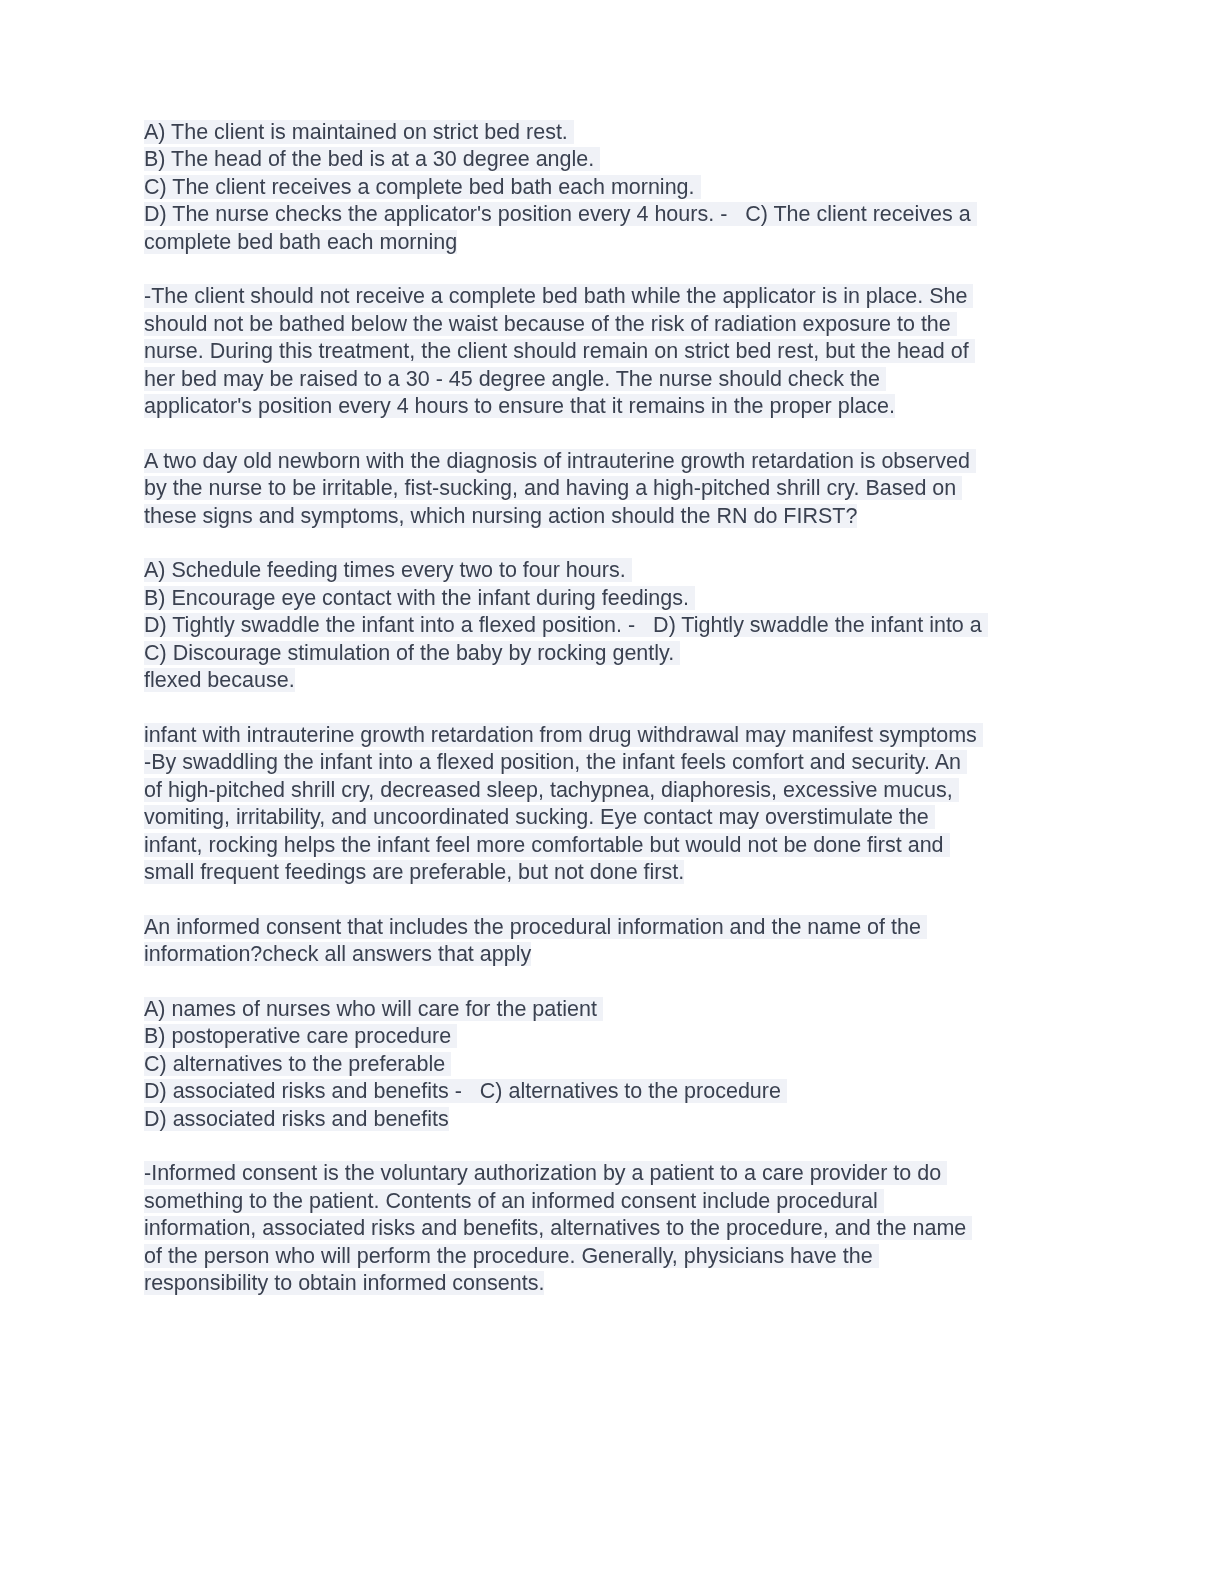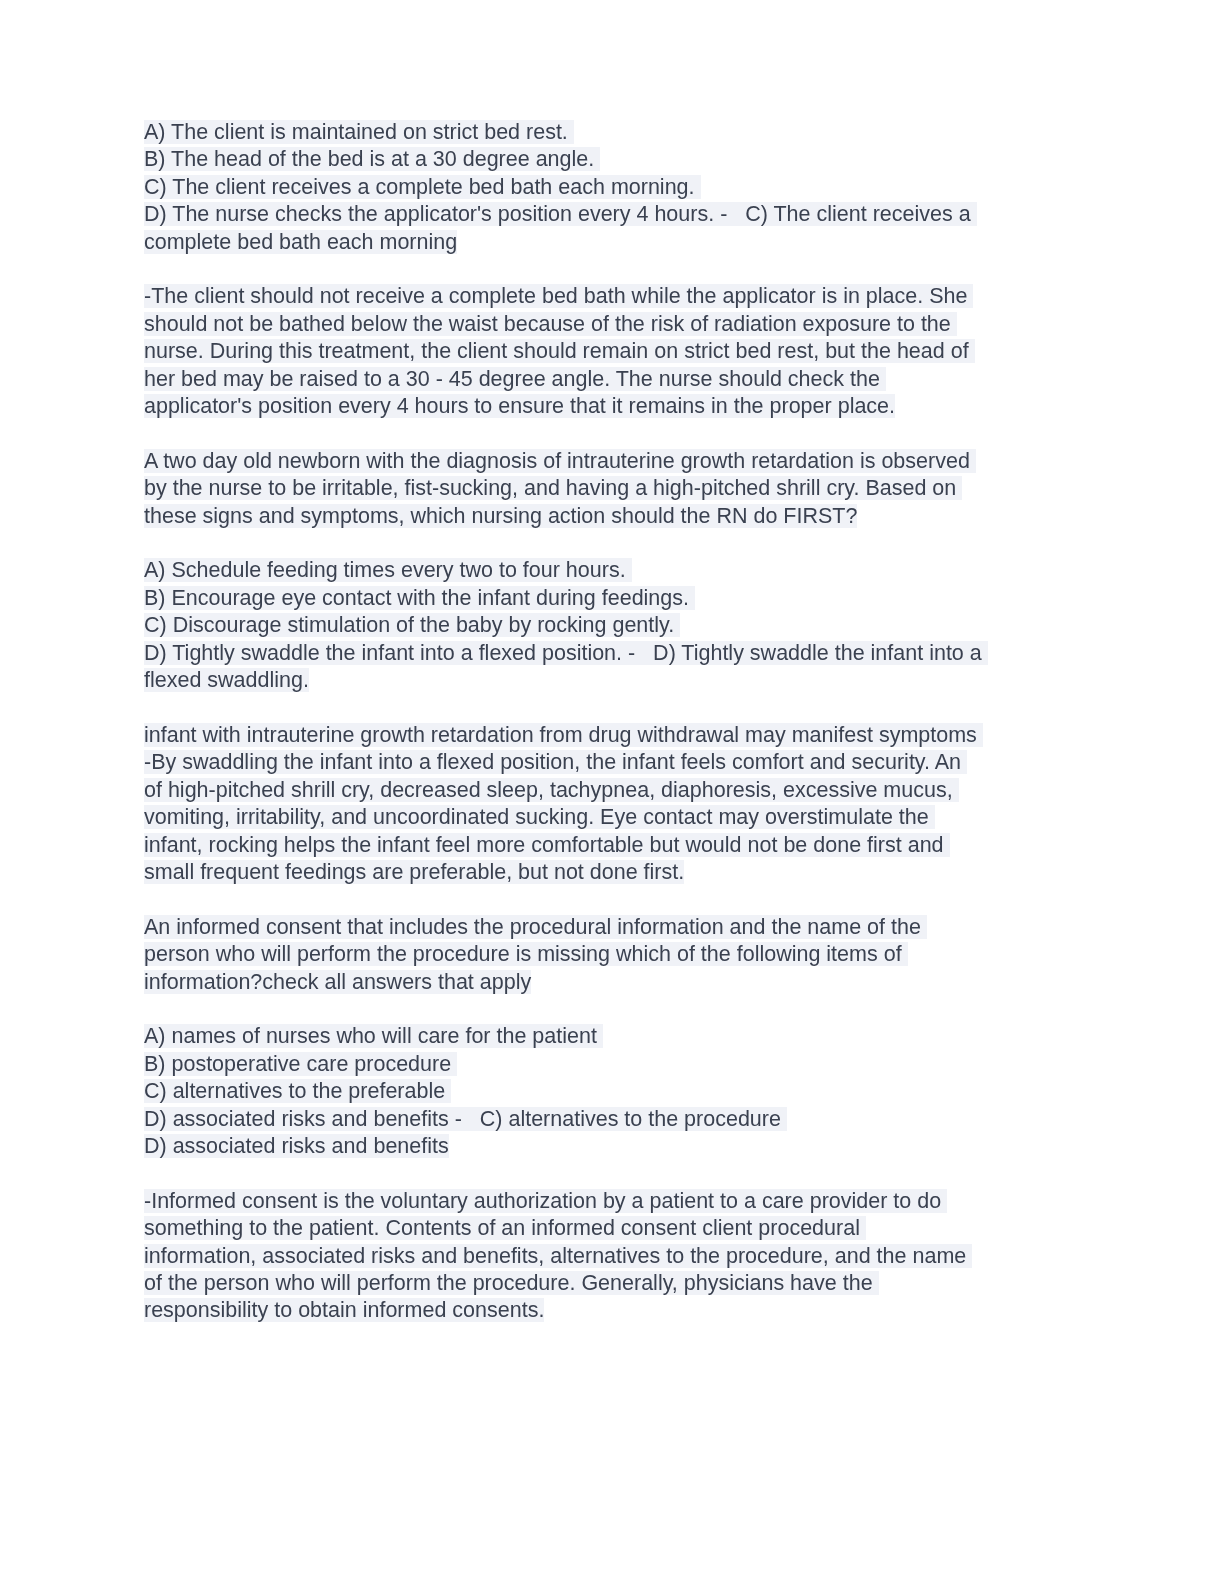--- a/index.html
+++ b/index.html
@@ -62,49 +62,48 @@
 
   <div class="para">
     <div class="line"><span>A two day old newborn with the diagnosis of intrauterine growth retardation is observed </span></div>
     <div class="line"><span>by the nurse to be irritable, fist-sucking, and having a high-pitched shrill cry. Based on </span></div>
     <div class="line"><span>these signs and symptoms, which nursing action should the RN do FIRST?</span></div>
   </div>
 
   <div class="para">
     <div class="line"><span>A) Schedule feeding times every two to four hours. </span></div>
     <div class="line"><span>B) Encourage eye contact with the infant during feedings. </span></div>
+    <div class="line"><span>D) Tightly swaddle the infant into a flexed position. -   D) Tightly swaddle the infant into a </span></div>
     <div class="line"><span>C) Discourage stimulation of the baby by rocking gently. </span></div>
-    <div class="line"><span>D) Tightly swaddle the infant into a flexed position. -   D) Tightly swaddle the infant into a </span></div>
-    <div class="line"><span>flexed swaddling.</span></div>
+    <div class="line"><span>flexed because.</span></div>
   </div>
 
   <div class="para">
     <div class="line"><span>infant with intrauterine growth retardation from drug withdrawal may manifest symptoms </span></div>
     <div class="line"><span>-By swaddling the infant into a flexed position, the infant feels comfort and security. An </span></div>
     <div class="line"><span>of high-pitched shrill cry, decreased sleep, tachypnea, diaphoresis, excessive mucus, </span></div>
     <div class="line"><span>vomiting, irritability, and uncoordinated sucking. Eye contact may overstimulate the </span></div>
     <div class="line"><span>infant, rocking helps the infant feel more comfortable but would not be done first and </span></div>
     <div class="line"><span>small frequent feedings are preferable, but not done first.</span></div>
   </div>
 
   <div class="para">
     <div class="line"><span>An informed consent that includes the procedural information and the name of the </span></div>
-    <div class="line"><span>person who will perform the procedure is missing which of the following items of </span></div>
     <div class="line"><span>information?check all answers that apply</span></div>
   </div>
 
   <div class="para">
     <div class="line"><span>A) names of nurses who will care for the patient </span></div>
     <div class="line"><span>B) postoperative care procedure </span></div>
     <div class="line"><span>C) alternatives to the preferable </span></div>
     <div class="line"><span>D) associated risks and benefits -   C) alternatives to the procedure </span></div>
     <div class="line"><span>D) associated risks and benefits</span></div>
   </div>
 
   <div class="para">
     <div class="line"><span>-Informed consent is the voluntary authorization by a patient to a care provider to do </span></div>
-    <div class="line"><span>something to the patient. Contents of an informed consent client procedural </span></div>
+    <div class="line"><span>something to the patient. Contents of an informed consent include procedural </span></div>
     <div class="line"><span>information, associated risks and benefits, alternatives to the procedure, and the name </span></div>
     <div class="line"><span>of the person who will perform the procedure. Generally, physicians have the </span></div>
     <div class="line"><span>responsibility to obtain informed consents.</span></div>
   </div>
 
 </div>
 
 </body></html>

